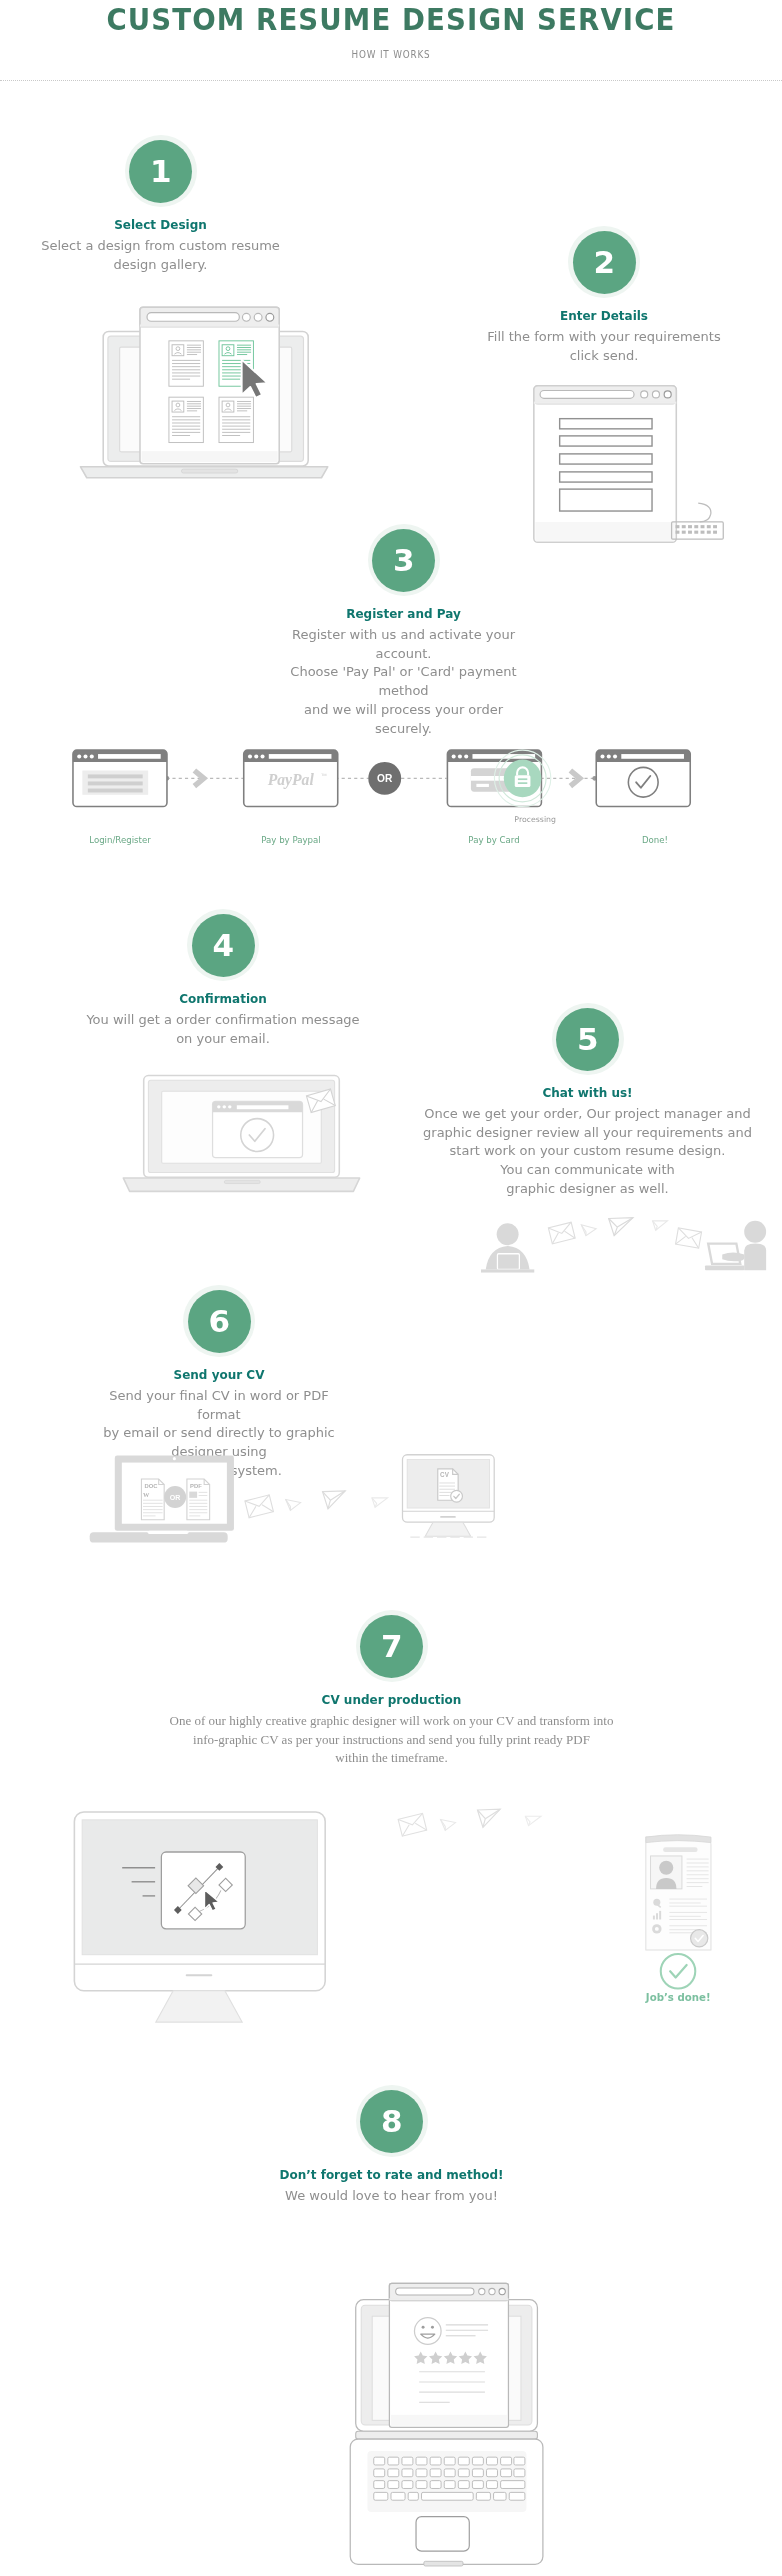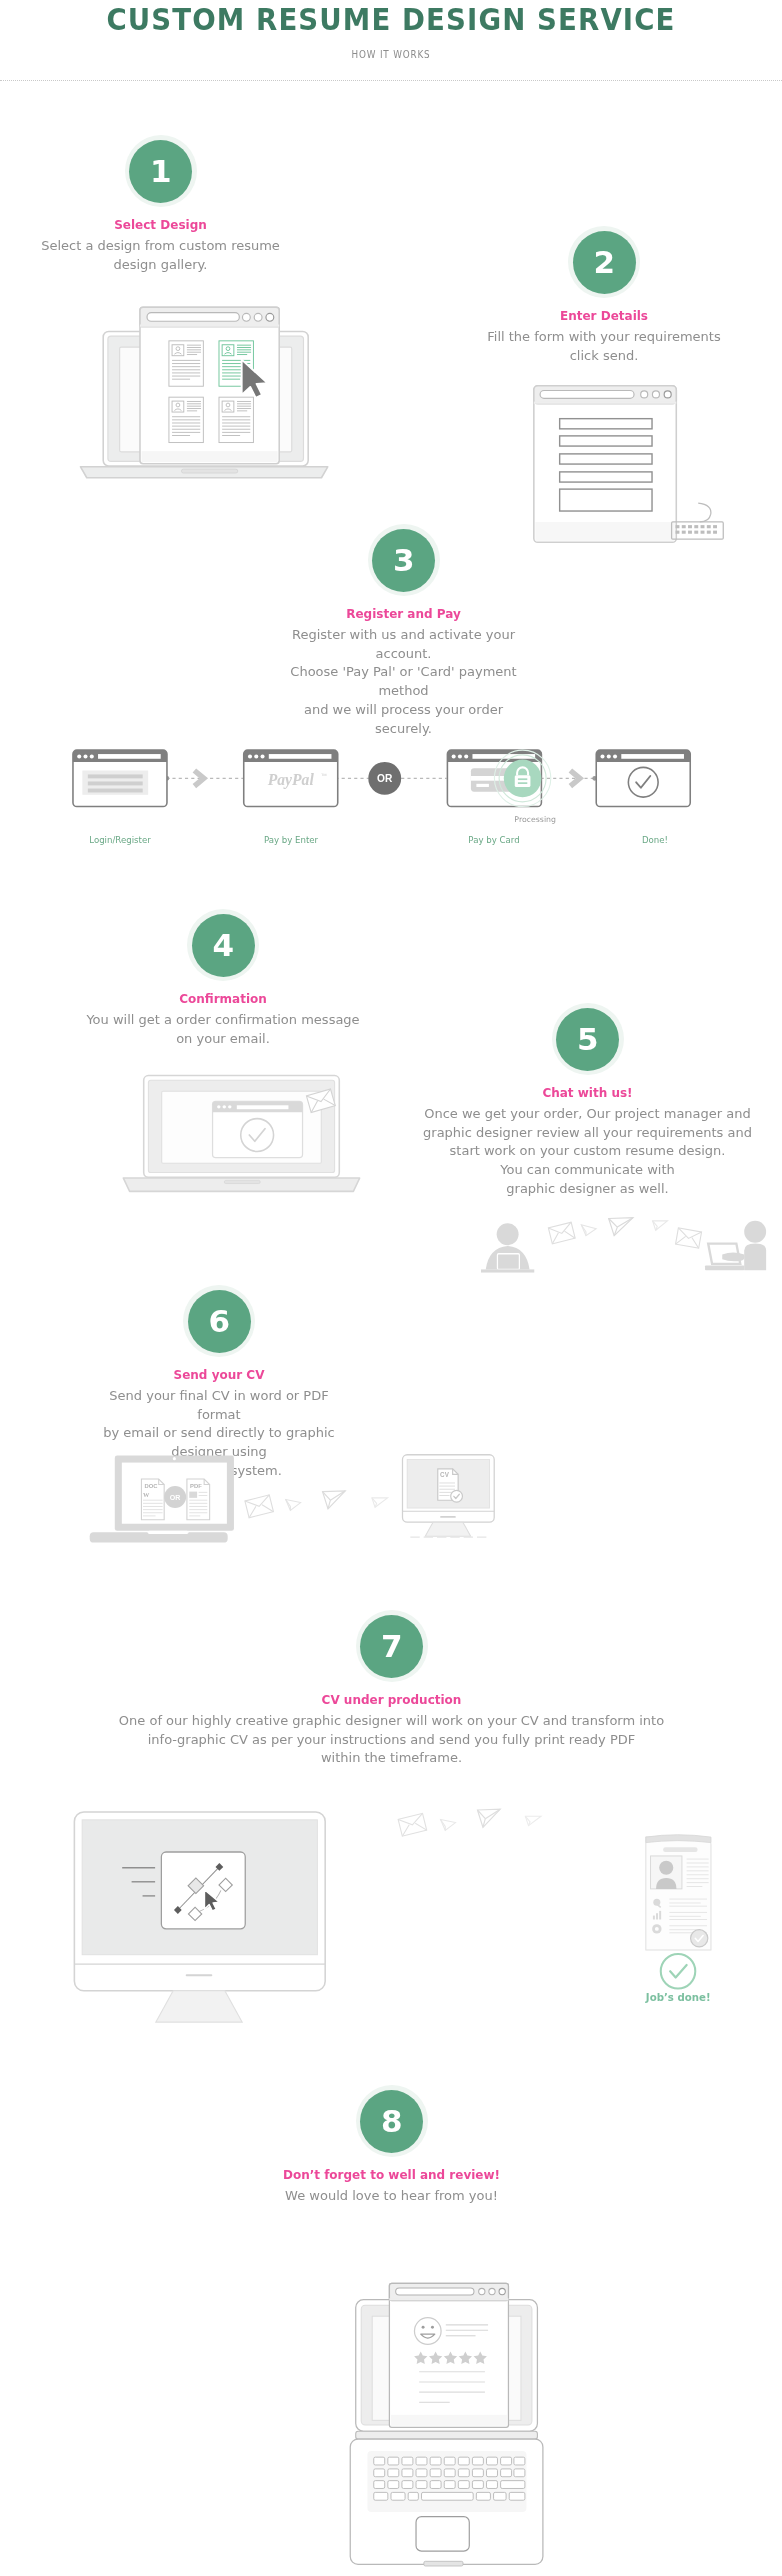--- a/index.html
+++ b/index.html
@@ -61,21 +61,21 @@
     color: #ffffff;
     font-size: 31px;
     font-weight: bold;
     line-height: 63px;
     font-family: "DejaVu Sans", sans-serif;
   }
   .step-title {
     margin-top: 11px;
     font-size: 12px;
     font-weight: bold;
-    color: #ec4899;
+    color: #0f766e;
     font-family: "DejaVu Sans", sans-serif;
   }
   .step-desc {
     margin-top: 4.7px;
     font-size: 13px;
     line-height: 1.45;
     color: #8e8e8e;
     font-family: "DejaVu Sans", sans-serif;
   }
 
@@ -335,21 +335,21 @@
         <circle cx="785" cy="35" r="2.6" fill="#ffffff"></circle>
         <rect x="793" y="32" width="80" height="6" fill="#ffffff"></rect>
         <circle cx="821" cy="68" r="19" fill="none" stroke="#7f7f7f" stroke-width="2"></circle>
         <path d="M812 68 l6 7 l12 -15" fill="none" stroke="#7f7f7f" stroke-width="2.4" stroke-linecap="round" stroke-linejoin="round"></path>
       </g>
     </svg>
 
     <div class="flow-proc-label" style="position:absolute;left:489px;top:86px;width:67px;">Processing</div>
 
     <div class="flow-caption" style="position:absolute;left:73px;top:106px;width:94px;">Login/Register</div>
-    <div class="flow-caption" style="position:absolute;left:244px;top:106px;width:94px;">Pay by Enter</div>
+    <div class="flow-caption" style="position:absolute;left:244px;top:106px;width:94px;">Pay by Paypal</div>
     <div class="flow-caption" style="position:absolute;left:447px;top:106px;width:94px;">Pay by Card</div>
     <div class="flow-caption" style="position:absolute;left:608px;top:106px;width:94px;">Done!</div>
   </div>
 
   <div class="step" style="left:86px; top:909px; width:274px;">
     <div class="badge-wrap">
       <div class="badge-ring"></div>
       <div class="badge">4</div>
     </div>
     <div class="step-title">Confirmation</div>
@@ -529,21 +529,21 @@
       </g>
     </svg>
   </div>
 
   <div class="step" style="left:117px; top:1610px; width:549px;">
     <div class="badge-wrap">
       <div class="badge-ring"></div>
       <div class="badge">7</div>
     </div>
     <div class="step-title">CV under production</div>
-    <div class="step-desc" style="white-space:pre-line;">One of our highly creative  graphic designer will work on your CV and transform into
+    <div class="step-desc" style="white-space:pre-line;font-family:Liberation Serif, serif;">One of our highly creative  graphic designer will work on your CV and transform into
 info-graphic CV as per your instructions and send you fully print ready PDF
 within the timeframe.</div>
   </div>
 
   <div class="illus" style="position:absolute; left:15.7px; top:1779px;">
     <svg width="290" height="204" viewBox="0 0 370 260">
       <rect x="26" y="42" width="320" height="228" rx="12" fill="#ffffff" stroke="#d4d4d4" stroke-width="2"></rect>
       <rect x="36" y="52" width="300" height="172" fill="#e9eaea" stroke="#e2e2e2" stroke-width="1.4"></rect>
       <path d="M26 236 h320" stroke="#d4d4d4" stroke-width="1.8"></path>
       <rect x="168" y="249" width="34" height="2.6" rx="1.3" fill="#d4d4d4"></rect>
@@ -631,21 +631,21 @@
       <path d="M41 185 l7 8 l14 -16" fill="none" stroke="#9ed4b7" stroke-width="2.8" stroke-linecap="round" stroke-linejoin="round"></path>
     </svg>
     <div class="jobs-done" style="position:absolute; left:-7.8px; top:166px; width:96px;">Job’s done!</div>
   </div>
 
   <div class="step" style="left:235px; top:2085px; width:313px;">
     <div class="badge-wrap">
       <div class="badge-ring"></div>
       <div class="badge">8</div>
     </div>
-    <div class="step-title">Don’t forget to well and review!</div>
+    <div class="step-title">Don’t forget to rate and method!</div>
     <div class="step-desc" style="white-space:pre-line;">We would love to hear from you!</div>
   </div>
 
   <div class="illus" style="position:absolute; left:290px; top:2241px;">
     <svg width="216" height="325" viewBox="0 0 275 415">
 
       <rect x="35" y="75" width="232" height="168" rx="10" fill="#ffffff" stroke="#b9b9b9" stroke-width="1.6"></rect>
       <rect x="42" y="82" width="218" height="153" rx="5" fill="#ededed" stroke="#dddddd" stroke-width="1.3"></rect>
       <rect x="56" y="96" width="190" height="133" fill="#fafafa" stroke="#dddddd" stroke-width="1.3"></rect>
 

